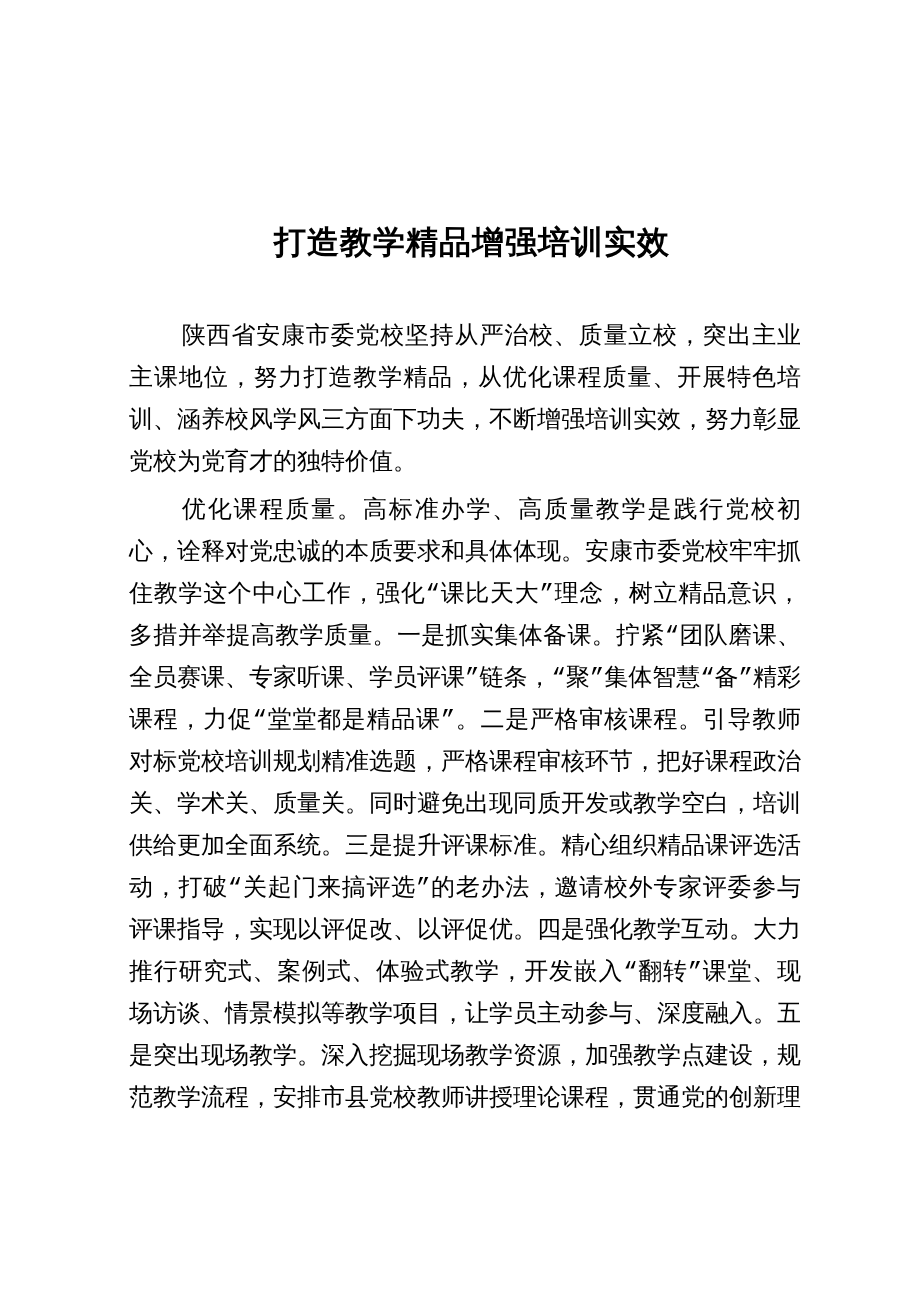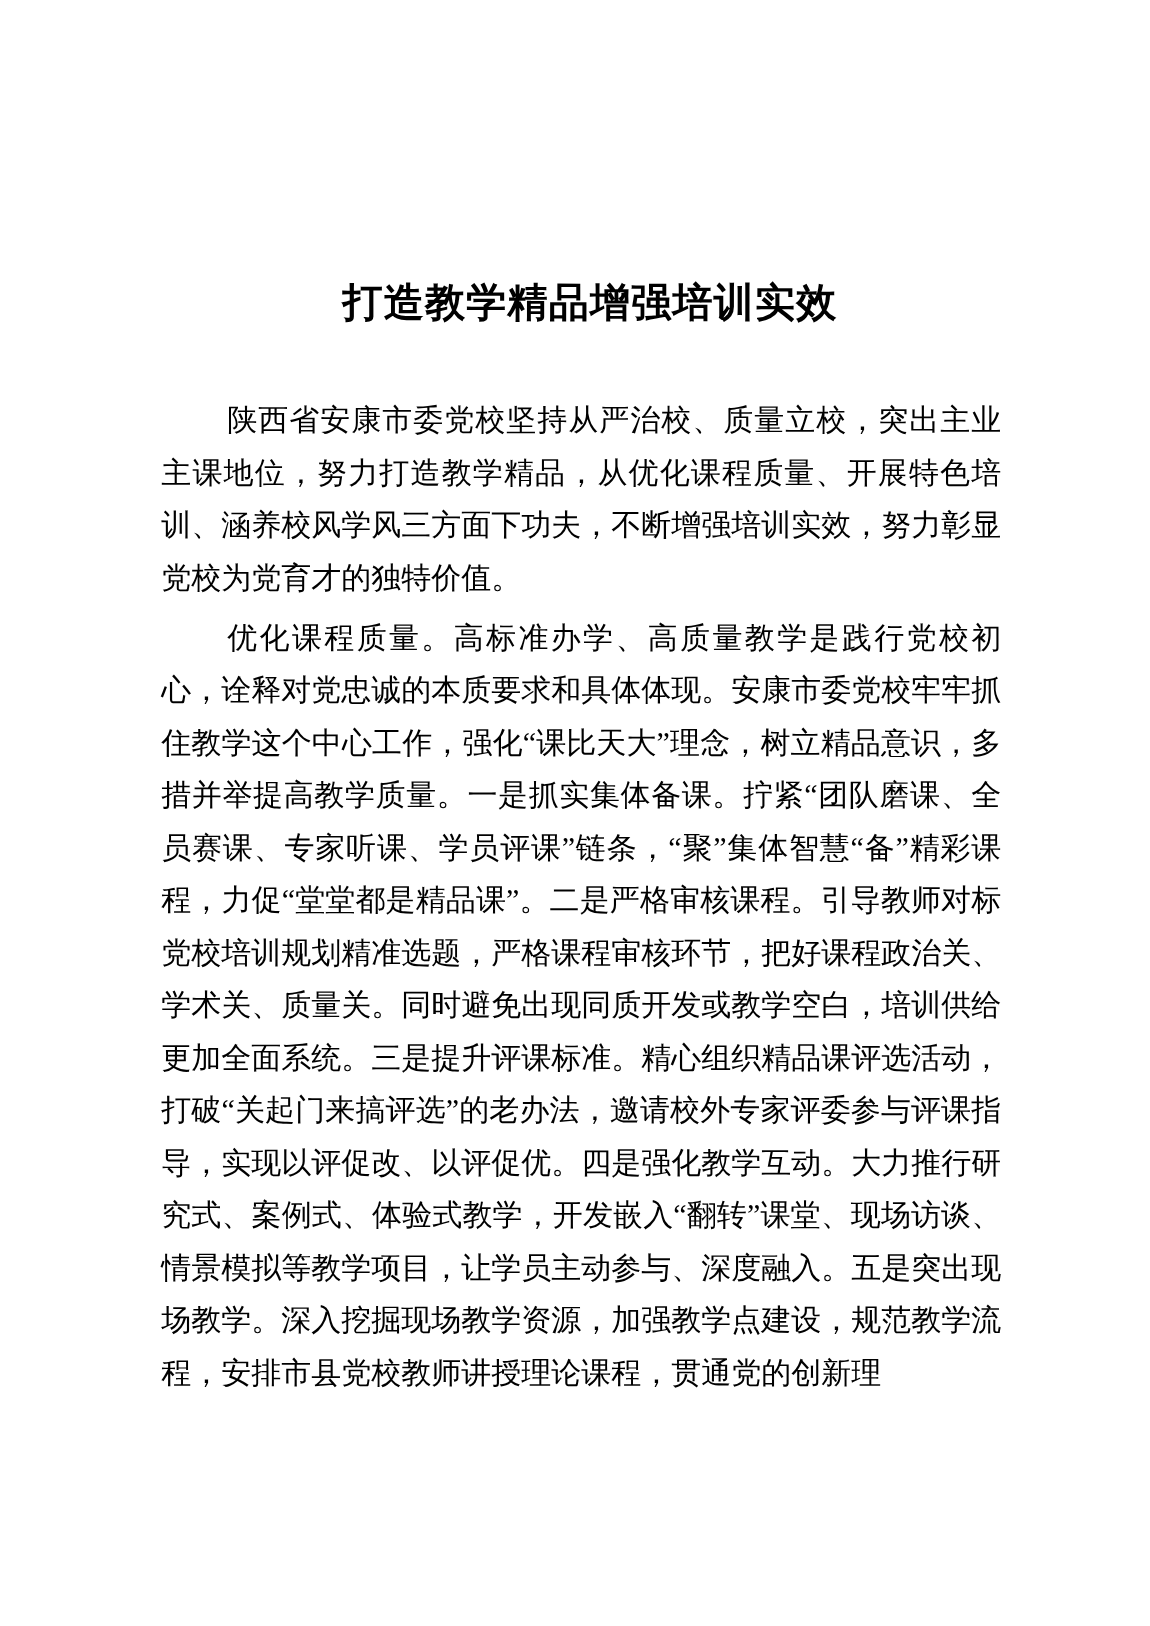--- a/index.html
+++ b/index.html
@@ -35,20 +35,21 @@
     left: 129px;
     width: 672px;
   }
   .para {
     margin: 0 0 6px 0;
     font-size: 24px;
     line-height: 42px;
     text-align: justify;
     text-indent: 2.2em;
     word-break: break-all;
+    font-family: Liberation Mono, monospace;
   }
 </style>
 </head>
 <body>
 
 <div class="page">
   <h1 class="doc-title">打造教学精品增强培训实效</h1>
   <div class="doc-body">
     <p class="para">陕西省安康市委党校坚持从严治校、质量立校，突出主业主课地位，努力打造教学精品，从优化课程质量、开展特色培训、涵养校风学风三方面下功夫，不断增强培训实效，努力彰显党校为党育才的独特价值。</p>
     <p class="para">优化课程质量。高标准办学、高质量教学是践行党校初心，诠释对党忠诚的本质要求和具体体现。安康市委党校牢牢抓住教学这个中心工作，强化“课比天大”理念，树立精品意识，多措并举提高教学质量。一是抓实集体备课。拧紧“团队磨课、全员赛课、专家听课、学员评课”链条，“聚”集体智慧“备”精彩课程，力促“堂堂都是精品课”。二是严格审核课程。引导教师对标党校培训规划精准选题，严格课程审核环节，把好课程政治关、学术关、质量关。同时避免出现同质开发或教学空白，培训供给更加全面系统。三是提升评课标准。精心组织精品课评选活动，打破“关起门来搞评选”的老办法，邀请校外专家评委参与评课指导，实现以评促改、以评促优。四是强化教学互动。大力推行研究式、案例式、体验式教学，开发嵌入“翻转”课堂、现场访谈、情景模拟等教学项目，让学员主动参与、深度融入。五是突出现场教学。深入挖掘现场教学资源，加强教学点建设，规范教学流程，安排市县党校教师讲授理论课程，贯通党的创新理</p>

